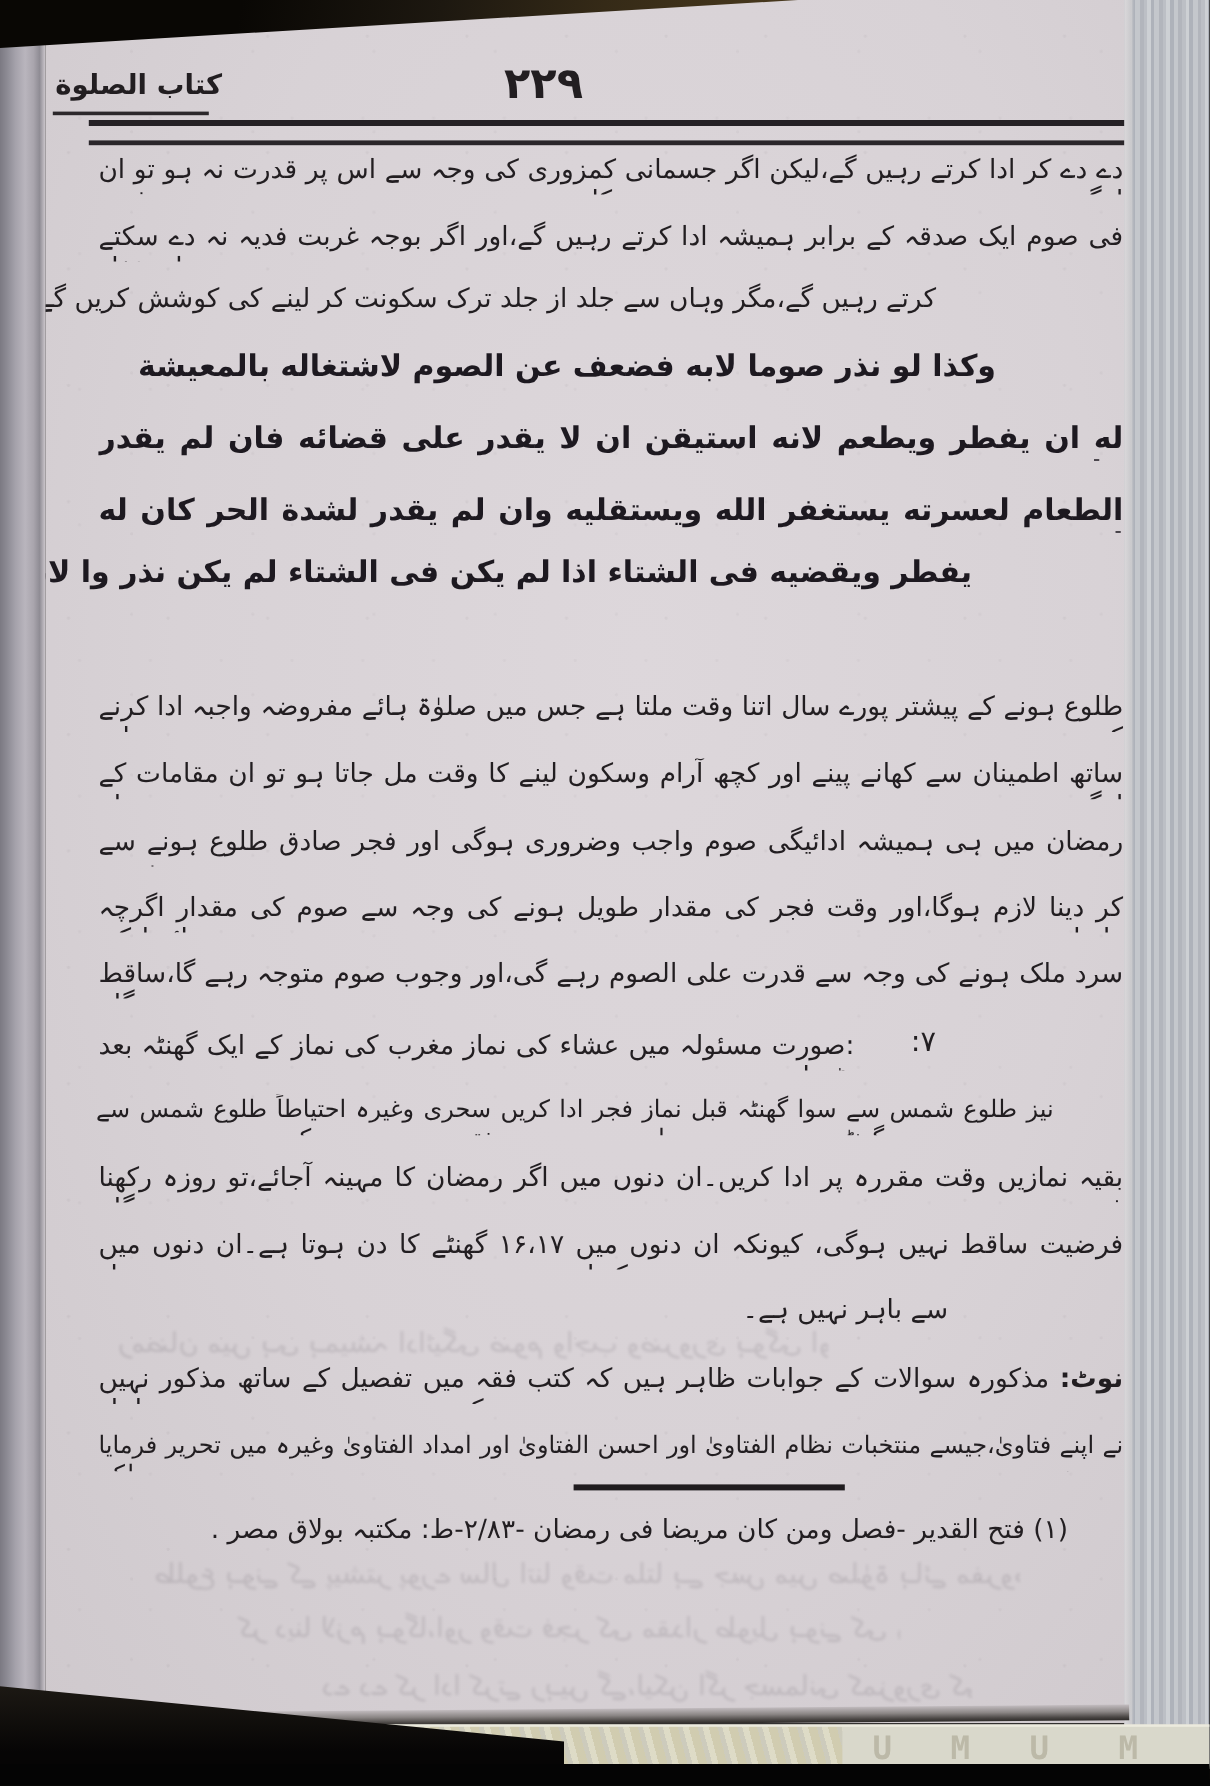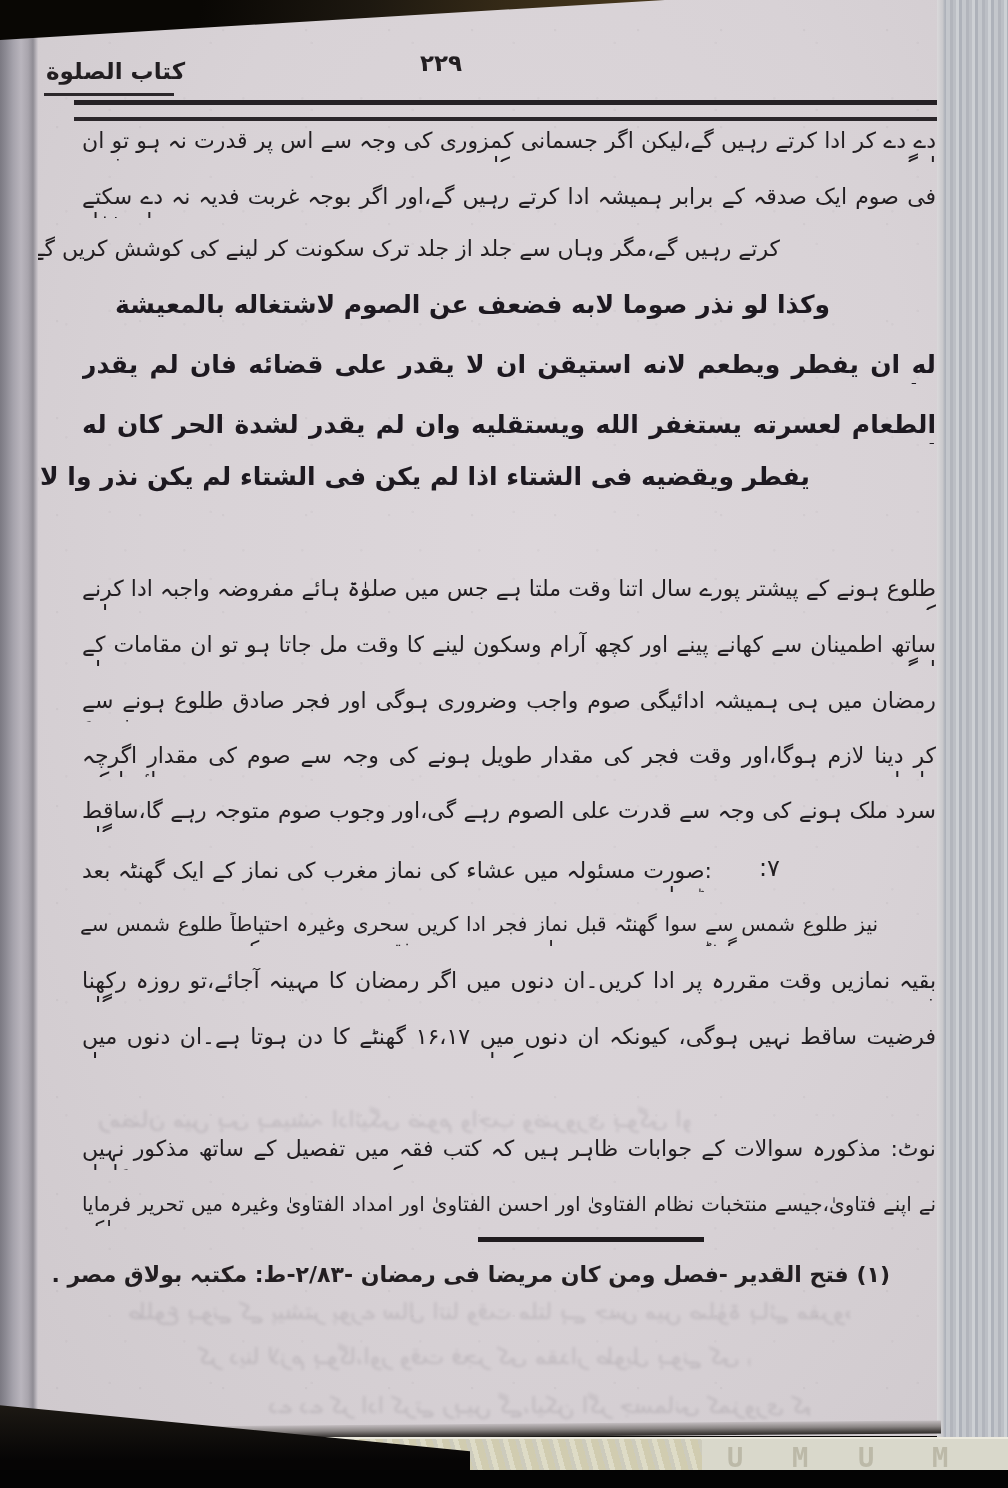--- a/index.html
+++ b/index.html
@@ -65,30 +65,30 @@
   .bottom-black{position:absolute;left:0;top:1470px;width:1008px;height:18px;background:#040404;z-index:8;}
 
   
   .t{position:absolute;direction:rtl;color:#221e21;font-size:22px;height:36px;overflow:visible;}
   .just{left:44px;right:4px;text-align:justify;text-align-last:justify;overflow:hidden;height:34px;}
   .cent{text-align:center;white-space:nowrap;}
   .arab{font-weight:bold;font-size:25px;color:#1d1920;}
   .small{font-size:20px;}
 
   .hdr-right{right:2px;top:50px;font-size:25px;font-weight:bold;white-space:nowrap;}
-  .hdr-num{left:382px;top:50px;font-size:23px;font-weight:bold;letter-spacing:3px;}
+  .hdr-num{left:382px;top:50px;font-size:36px;font-weight:bold;letter-spacing:3px;}
   .hdr-left{left:8px;top:58px;font-size:23px;font-weight:bold;white-space:nowrap;text-align:right;}
   .hdr-left-rule{position:absolute;left:6px;top:93px;width:130px;height:3px;background:#2c282b;}
   .hdr-rule{
     position:absolute;left:36px;width:864px;top:100px;height:12px;
     border-top:5px solid #252125;border-bottom:4px solid #2a262a;
   }
   .fn-rule{position:absolute;left:440px;top:1237px;width:226px;height:5px;background:#201c1f;}
-  .footnote{left:150px;right:50px;top:1262px;text-align:center;font-weight:bold;font-size:22px;white-space:nowrap;}
-  .note-label{font-weight:normal;}
+  .footnote{left:150px;right:50px;top:1262px;text-align:center;font-weight:normal;font-size:22px;white-space:nowrap;}
+  .note-label{font-weight:bold;}
   .q7-num{position:absolute;right:160px;top:854px;font-size:24px;direction:rtl;color:#221e21;}
 
   .ghost{
     position:absolute;direction:rtl;transform:scaleX(-1);filter:blur(1.4px);
     opacity:.15;color:#453e48;font-size:23px;white-space:nowrap;overflow:hidden;
     text-align:justify;text-align-last:justify;height:34px;
   }
 </style>
 </head>
 <body>
@@ -117,20 +117,21 @@
     <div class="t just" style="top:632px">ساتھ اطمینان سے کھانے پینے اور کچھ آرام وسکون لینے کا وقت مل جاتا ہو تو ان مقامات کے لوگوں پر ماہ</div>
     <div class="t just" style="top:688px">رمضان میں ہی ہمیشہ ادائیگی صوم واجب وضروری ہوگی اور فجر صادق طلوع ہونے سے بھی روزہ شروع</div>
     <div class="t just" style="top:743px">کر دینا لازم ہوگا،اور وقت فجر کی مقدار طویل ہونے کی وجہ سے صوم کی مقدار اگرچہ طویل ہو جائے،لیکن</div>
     <div class="t just" style="top:798px">سرد ملک ہونے کی وجہ سے قدرت علی الصوم رہے گی،اور وجوب صوم متوجہ رہے گا،ساقط نہیں ہوگا۔</div>
 
     <div class="q7-num">۷:</div>
     <div class="t just" style="top:858px;left:44px;right:228px">:صورت مسئولہ میں عشاء کی نماز مغرب کی نماز کے ایک گھنٹہ بعد پڑھنا درست ہے</div>
     <div class="t just small" style="top:912px;left:42px;right:62px">نیز طلوع شمس سے سوا گھنٹہ قبل نماز فجر ادا کریں سحری وغیرہ احتیاطاً طلوع شمس سے دو گھنٹے پہلے ختم کر دیں،</div>
     <div class="t just" style="top:968px">بقیہ نمازیں وقت مقررہ پر ادا کریں۔ان دنوں میں اگر رمضان کا مہینہ آجائے،تو روزہ رکھنا فرض ہوگا۔</div>
     <div class="t just" style="top:1024px">فرضیت ساقط نہیں ہوگی، کیونکہ ان دنوں میں ۱۶،۱۷ گھنٹے کا دن ہوتا ہے۔ان دنوں میں روزہ رکھنا تحمل</div>
+    <div class="t" style="top:1078px;right:150px;text-align:right;white-space:nowrap">سے باہر نہیں ہے۔</div>
 
     <div class="t just" style="top:1136px">
       <span class="note-label">نوٹ:</span>
       <span>مذکورہ سوالات کے جوابات ظاہر ہیں کہ کتب فقہ میں تفصیل کے ساتھ مذکور نہیں ہیں، جو کچھ علماء</span>
     </div>
     <div class="t just small" style="top:1192px">نے اپنے فتاویٰ،جیسے منتخبات نظام الفتاویٰ اور احسن الفتاویٰ اور امداد الفتاویٰ وغیرہ میں تحریر فرمایا ہے،وہ لکھ</div>
 
     <div class="fn-rule"></div>
     <div class="t footnote">(۱) فتح القدیر -فصل ومن کان مریضا فی رمضان -۲/۸۳-ط: مکتبہ بولاق مصر .</div>
 

